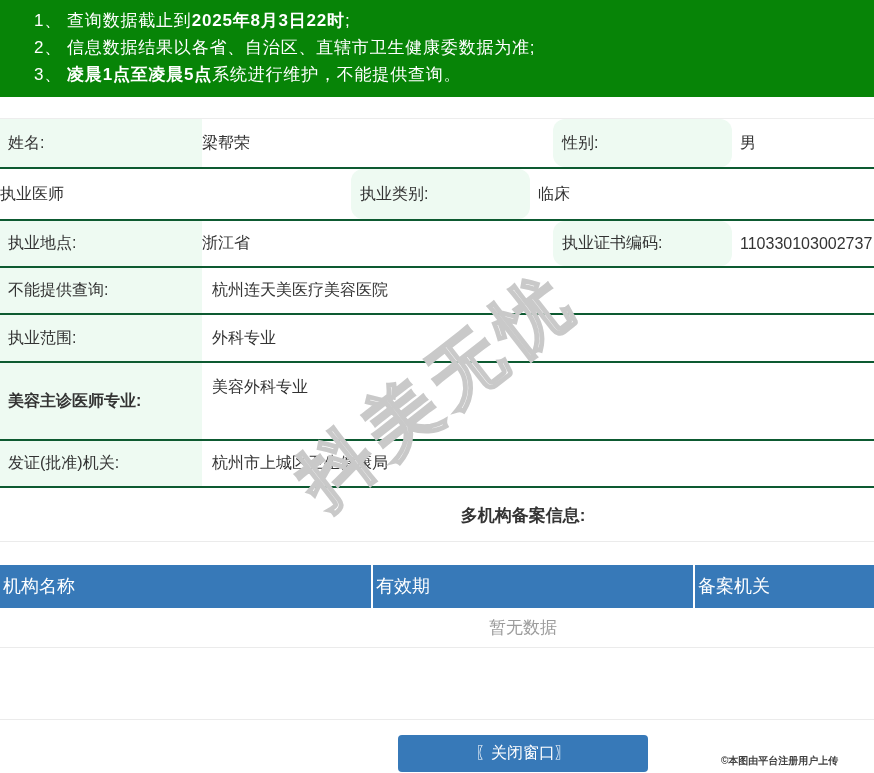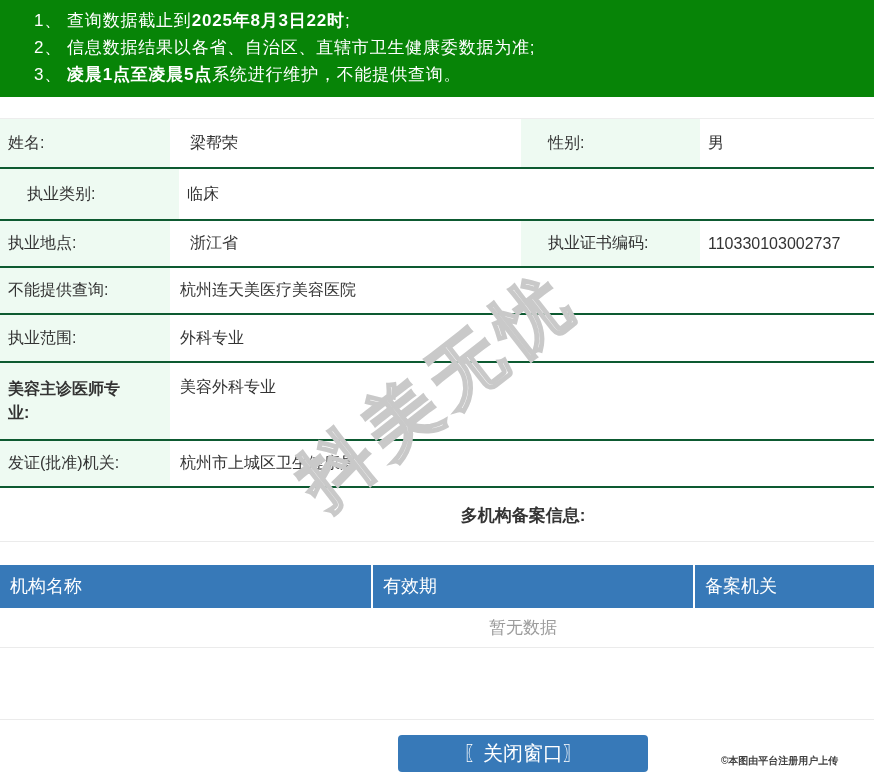--- a/index.html
+++ b/index.html
@@ -23,59 +23,59 @@
   .notice-line b { font-weight: bold; }
 
   
   .info-table { margin-top: 21px; border-top: 1px solid #ededed; }
   .irow { display: flex; border-bottom: 2px solid var(--row-border-green, #0d5a31); }
   .cell {
     display: flex; align-items: center; box-sizing: border-box;
     font-size: 16px; color: #333333;
   }
   .lab { background: var(--label-bg, #eefaf2); padding-right: 34px; }
-  .l1 { width: 170px; padding-left: 8px; }
-  .v1 { width: 351px; padding-left: 20px; }
-  .l2 { width: 179px; padding-left: 27px; }
+  .l1 { width: 202px; padding-left: 8px; }
+  .v1 { width: 351px; padding-left: 0; }
+  .l2 { width: 179px; padding-left: 9px; border-radius: 12px; }
   .v2 { flex: 1; padding-left: 8px; }
   .vspan { flex: 1; padding-left: 10px; }
   .r1 { height: 48px; } .r2 { height: 50px; } .r3 { height: 45px; }
   .r4 { height: 45px; } .r5 { height: 46px; } .r6 { height: 76px; } .r7 { height: 45px; }
   .r6 .lab { line-height: 24px; font-weight: bold; }
   .r6 .vspan { align-items: flex-start; padding-top: 14px; }
 
   
   .section-title {
     width: 1046px; text-align: center; font-weight: bold;
     font-size: 17px; margin-top: 17px; height: 21px; line-height: 21px;
   }
   .hr { border-top: 1px solid #ebebeb; height: 0; }
   .hr-a { margin-top: 15px; }
 
   
   .org-header { margin-top: 23px; display: flex; background: var(--header-blue, #3779b8); height: 43px; }
   .oh {
     box-sizing: border-box; color: #ffffff; font-size: 18px;
-    line-height: 43px; padding-left: 10px; white-space: nowrap; font-family: Liberation Serif, serif;
+    line-height: 43px; padding-left: 3px; white-space: nowrap; font-family: Liberation Serif, serif;
   }
   .oh1 { width: 373px; border-right: 2px solid #ffffff; }
   .oh2 { width: 322px; border-right: 2px solid #ffffff; }
   .oh3 { flex: 1; }
   .org-empty {
     width: 1046px; height: 40px; line-height: 40px; text-align: center;
     color: var(--muted-gray, #9c9c9c); font-size: 17px;
     border-bottom: 1px solid #ebebeb; box-sizing: border-box;
   }
   .spacer { height: 71px; }
 
   
   .btn-row { width: 1046px; text-align: center; margin-top: 15px; }
   .close-btn {
     width: 250px; height: 37px; background: var(--header-blue, #3779b8);
-    color: #ffffff; font-size: 20px; border: none; border-radius: 4px;
+    color: #ffffff; font-size: 16px; border: none; border-radius: 4px;
     cursor: pointer; font-family: inherit; display: inline-block;
   }
 
   
   .diag-watermark {
     position: absolute; left: 268px; top: 342px; width: 340px;
     text-align: center; transform: rotate(-38deg);
     font-size: 72px; font-weight: bold; letter-spacing: 10px;
     color: rgba(255, 255, 255, 0.55);
     -webkit-text-stroke: 2.5px #c9c9c9;
@@ -102,20 +102,21 @@
   </div>
 
   <div class="info-table">
     <div class="irow r1">
       <div class="cell lab l1">姓名:</div>
       <div class="cell v1">梁帮荣</div>
       <div class="cell lab l2">性别:</div>
       <div class="cell v2">男</div>
     </div>
     <div class="irow r2">
+      <div class="cell v1">执业医师</div>
       <div class="cell lab l2">执业类别:</div>
       <div class="cell v2">临床</div>
     </div>
     <div class="irow r3">
       <div class="cell lab l1">执业地点:</div>
       <div class="cell v1">浙江省</div>
       <div class="cell lab l2">执业证书编码:</div>
       <div class="cell v2">110330103002737</div>
     </div>
     <div class="irow r4">

